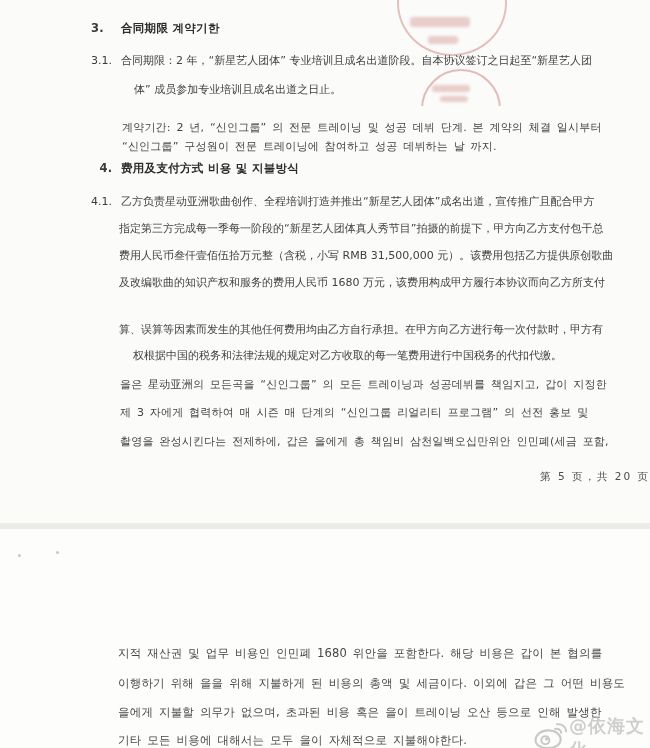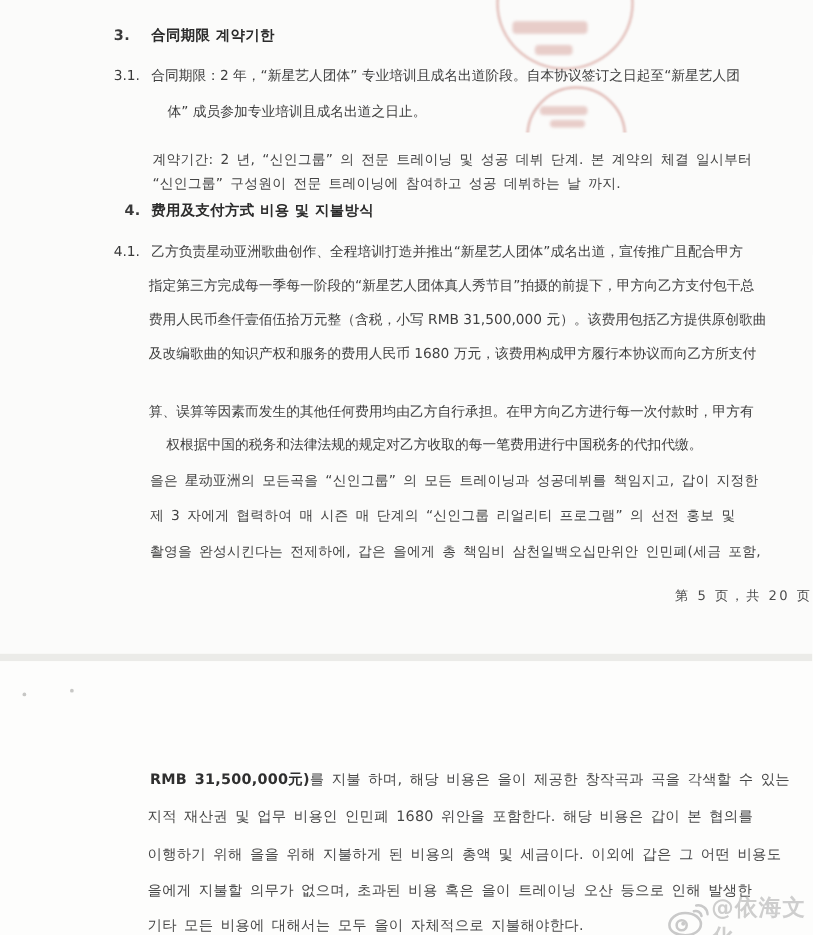--- a/index.html
+++ b/index.html
@@ -107,23 +107,20 @@
       <span>第 5 页，共 20 页</span>
     </div>
   </section>
 
   <div class="seam"></div>
 
   <section class="page2">
     <div class="speck" style="left:18px;top:25px;"></div>
     <div class="speck" style="left:56px;top:22px;"></div>
 
-    <div class="p2row" style="left:120px;top:87px;">
-      <span class="p2bold">RMB 31,500,000元)</span><span>를 지불 하며, 해당 비용은 을이 제공한 창작곡과 곡을 각색할 수 있는</span>
-    </div>
     <div class="p2row" style="left:118px;top:117px;">
       <span>지적 재산권 및 업무 비용인 인민폐 1680 위안을 포함한다. 해당 비용은 갑이 본 협의를</span>
     </div>
     <div class="p2row" style="left:118px;top:147px;">
       <span>이행하기 위해 을을 위해 지불하게 된 비용의 총액 및 세금이다. 이외에 갑은 그 어떤 비용도</span>
     </div>
     <div class="p2row" style="left:118px;top:176px;">
       <span>을에게 지불할 의무가 없으며, 초과된 비용 혹은 을이 트레이닝 오산 등으로 인해 발생한</span>
     </div>
     <div class="p2row" style="left:118px;top:204px;">

